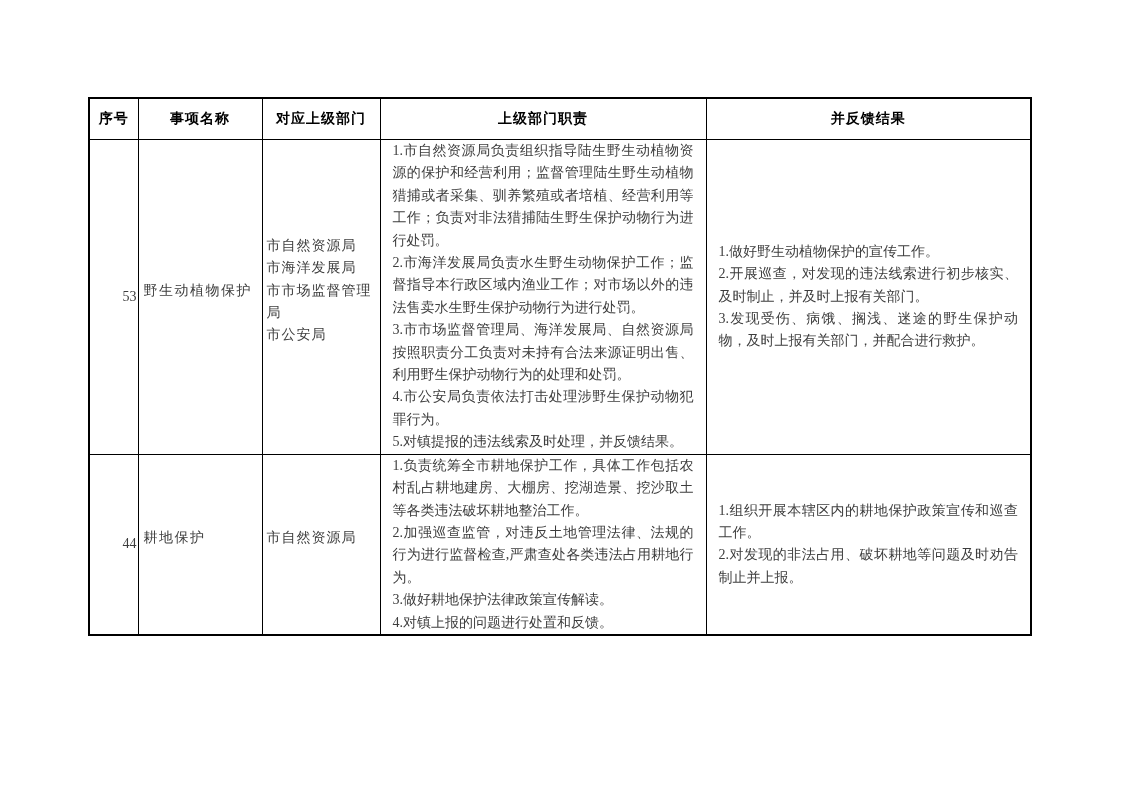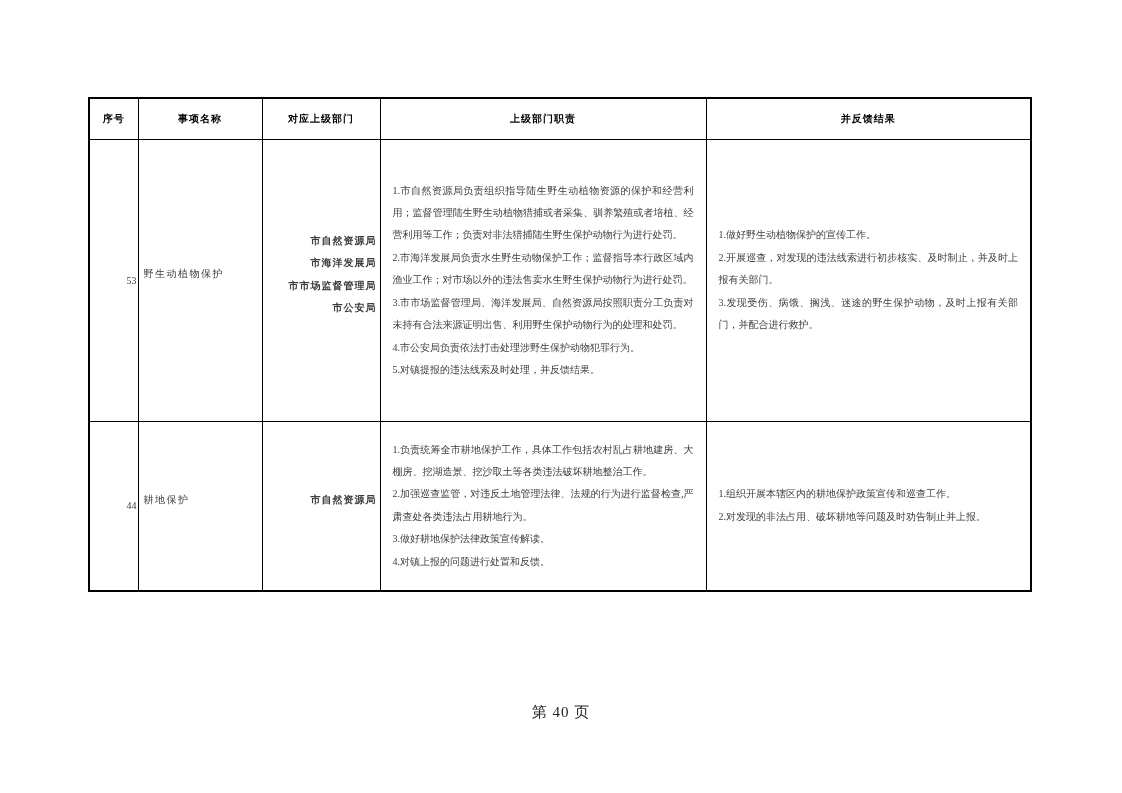--- a/index.html
+++ b/index.html
@@ -26,21 +26,21 @@
     width: 942px;
     border-collapse: collapse;
     table-layout: fixed;
     border: 2px solid #000000;
   }
   table.doc-table th,
   table.doc-table td {
     border: 1px solid #000000;
     vertical-align: middle;
     overflow: hidden;
-    font-size: 10px;
+    font-size: 14px;
     color: #3d3d3d;
   }
   table.doc-table th {
     font-family: "Liberation Sans", "DejaVu Sans", sans-serif;
     font-weight: bold;
     color: #000000;
     text-align: center;
     height: 38px;
     letter-spacing: 1px;
   }
@@ -50,27 +50,26 @@
     text-align: right;
     font-size: 15px;
   }
   td.cell-name {
     text-align: left;
     padding: 0 4px 12px 5px;
     letter-spacing: 1.5px;
     line-height: 22.4px;
   }
   td.cell-dept {
-    text-align: right;
+    text-align: left;
     white-space: pre-wrap;
     padding: 0 3px 12px 4px;
     letter-spacing: 1px;
     line-height: 22.4px;
     word-break: break-all;
-    font-weight: bold;
   }
   td.cell-duties {
     text-align: justify;
     white-space: pre-wrap;
     padding: 0 12px;
     line-height: 22.4px;
     word-break: break-all;
   }
   .page-footer {
     position: absolute;
@@ -129,15 +128,14 @@
         <td class="cell-duties">1.负责统筹全市耕地保护工作，具体工作包括农村乱占耕地建房、大棚房、挖湖造景、挖沙取土等各类违法破坏耕地整治工作。
 2.加强巡查监管，对违反土地管理法律、法规的行为进行监督检查,严肃查处各类违法占用耕地行为。
 3.做好耕地保护法律政策宣传解读。
 4.对镇上报的问题进行处置和反馈。</td>
         <td class="cell-duties">1.组织开展本辖区内的耕地保护政策宣传和巡查工作。
 2.对发现的非法占用、破坏耕地等问题及时劝告制止并上报。</td>
       </tr>
     </tbody>
   </table>
 
-  <div class="page-footer">第 40 页</div>
 
 </div>
 
 </body></html>

